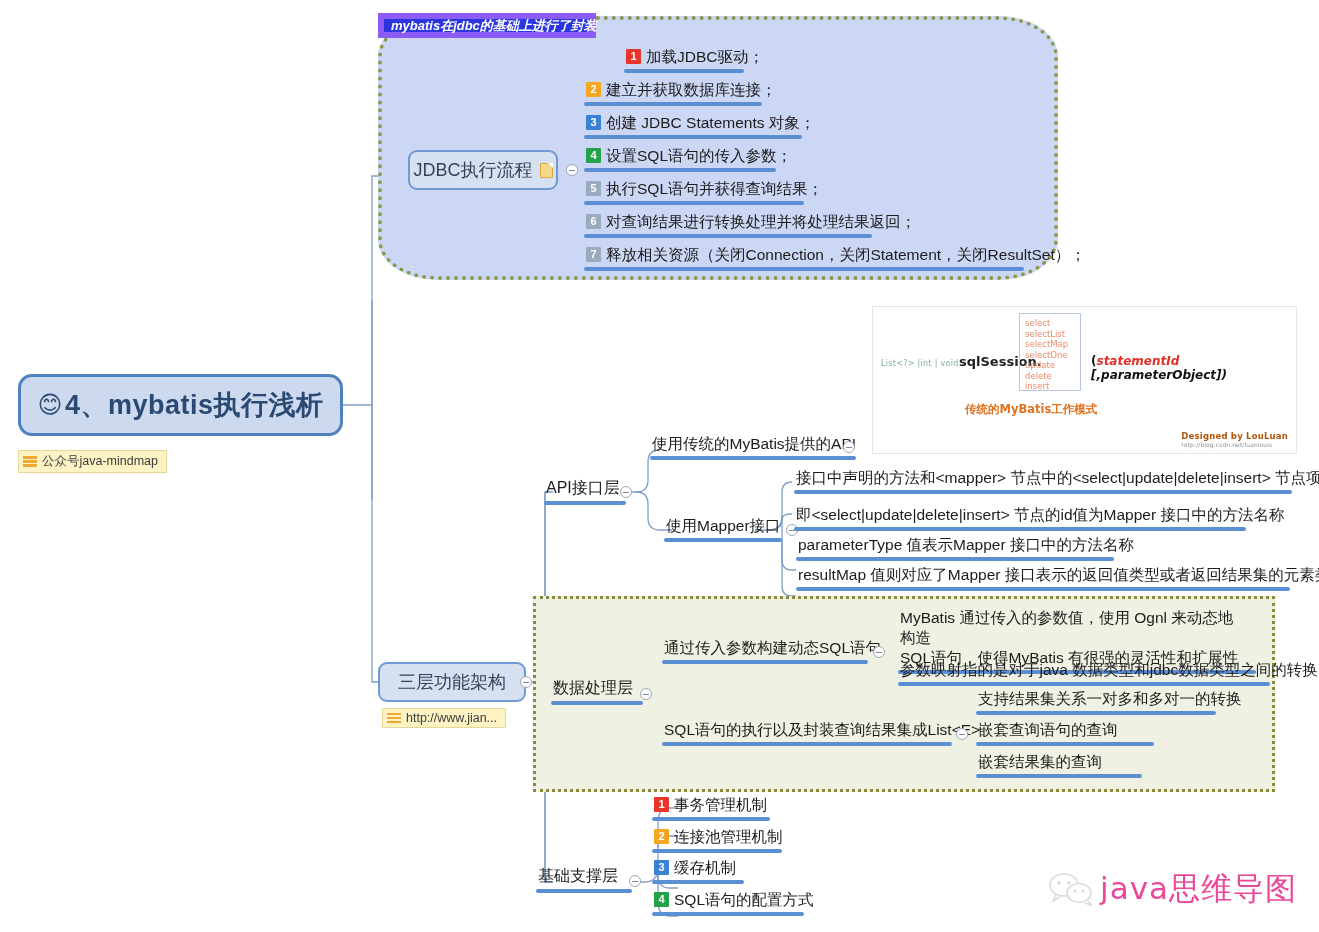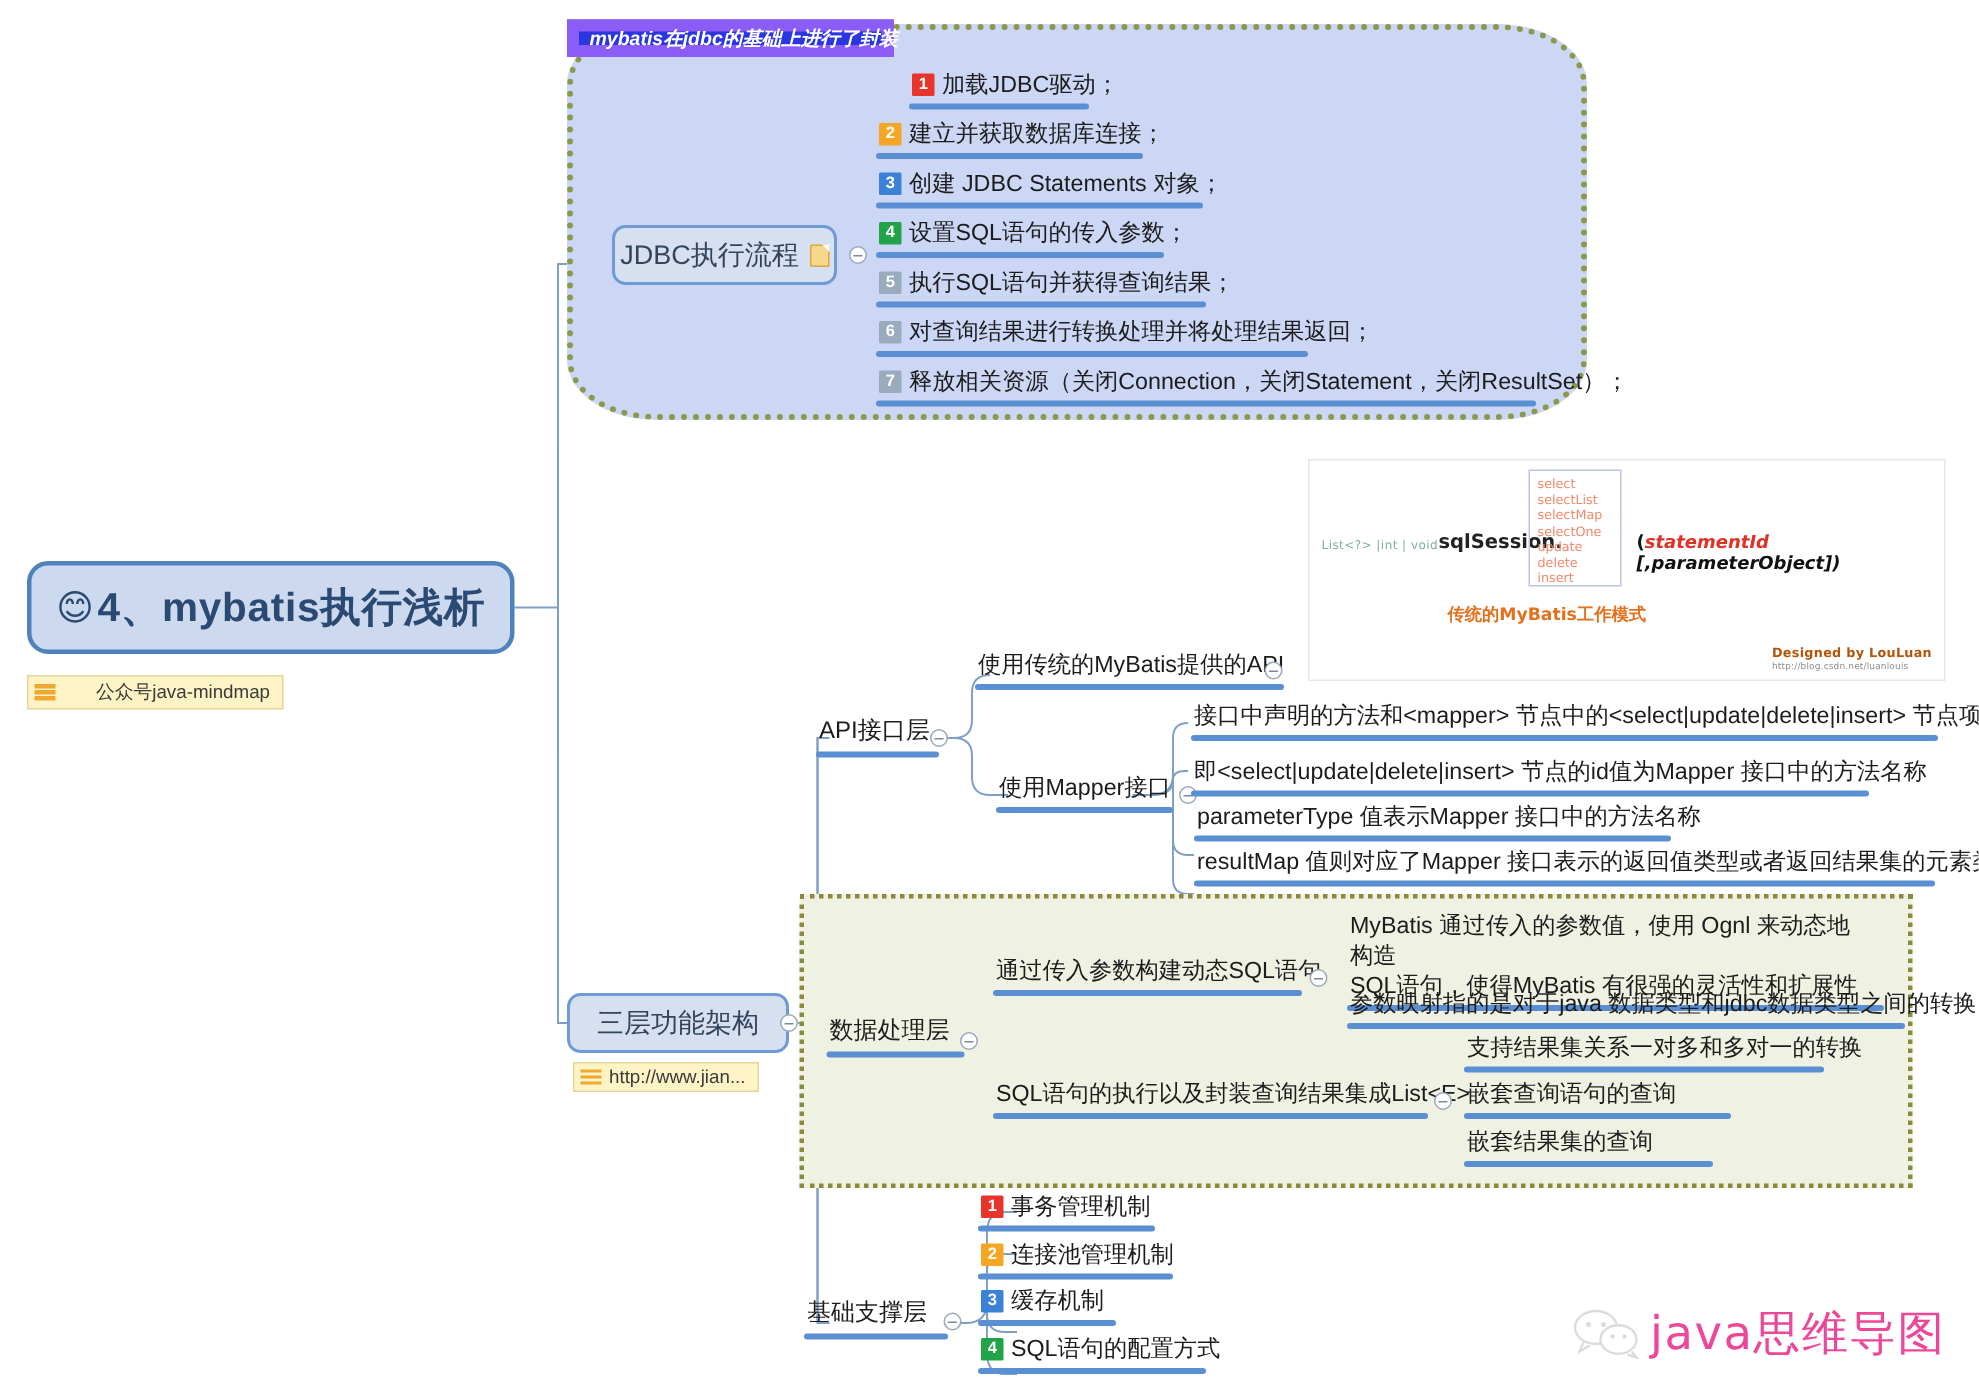--- a/index.html
+++ b/index.html
@@ -43,21 +43,21 @@
     display: inline-block; position: relative;
     flex: 0 0 auto;
   }
   .note-icon i {
     position: absolute; left: 0; right: 0; height: 2.5px;
     background: #f0a830; display: block;
   }
   .note-icon i:nth-child(1) { top: 1px; }
   .note-icon i:nth-child(2) { top: 5px; }
   .note-icon i:nth-child(3) { top: 9px; }
-  #root-note { left: 18px; top: 450px; gap: 22px; }
+  #root-note { left: 18px; top: 450px; }
   #arch-note { left: 382px; top: 708px; }
 
   
   .topic-box {
     background: #d6e0f0;
     border: 2px solid #6f9ad6;
     border-radius: 9px;
     display: flex; align-items: center; justify-content: center;
     font-size: 18px; color: #33455c;
     padding: 4px 12px;
@@ -88,21 +88,21 @@
     left: 533px; top: 596px; width: 742px; height: 196px;
     background: #eff1e3;
     border: 3px dotted #8a8a3a;
   }
 
   
   .banner {
     left: 378px; top: 13px;
     width: 218px; height: 25px;
     background: #2b35e0;
-    border: 8px solid #8b5cf6;
+    border: 6px solid #8b5cf6;
     color: #ffffff;
     font-style: italic; font-weight: bold;
     font-size: 13px;
     display: flex; align-items: center;
     padding-left: 7px;
     white-space: nowrap;
   }
 
   
   .leaf { white-space: nowrap; }
@@ -219,21 +219,21 @@
   <div class="abs cloud"></div>
 
   <div class="abs banner">mybatis在jdbc的基础上进行了封装</div>
 
   <div class="abs topic-box" id="jdbc-topic">
     <span>JDBC执行流程</span>
     <span class="doc-icon"></span>
   </div>
   <div class="toggle" style="left:566px; top:164px;"></div>
 
-  <div class="abs leaf" style="left:606px; top:47px;">
+  <div class="abs leaf" style="left:624px; top:47px;">
     <span class="txt"><span class="badge" style="background: rgb(232, 52, 42);">1</span><span>加载JDBC驱动；</span></span>
     <div class="underline" style="width:120px"></div>
   </div>
   <div class="abs leaf" style="left:584px; top:80px;">
     <span class="txt"><span class="badge" style="background: rgb(245, 166, 35);">2</span><span>建立并获取数据库连接；</span></span>
     <div class="underline" style="width:178px"></div>
   </div>
   <div class="abs leaf" style="left:584px; top:113px;">
     <span class="txt"><span class="badge" style="background: rgb(59, 130, 214);">3</span><span>创建 JDBC Statements 对象；</span></span>
     <div class="underline" style="width:218px"></div>

